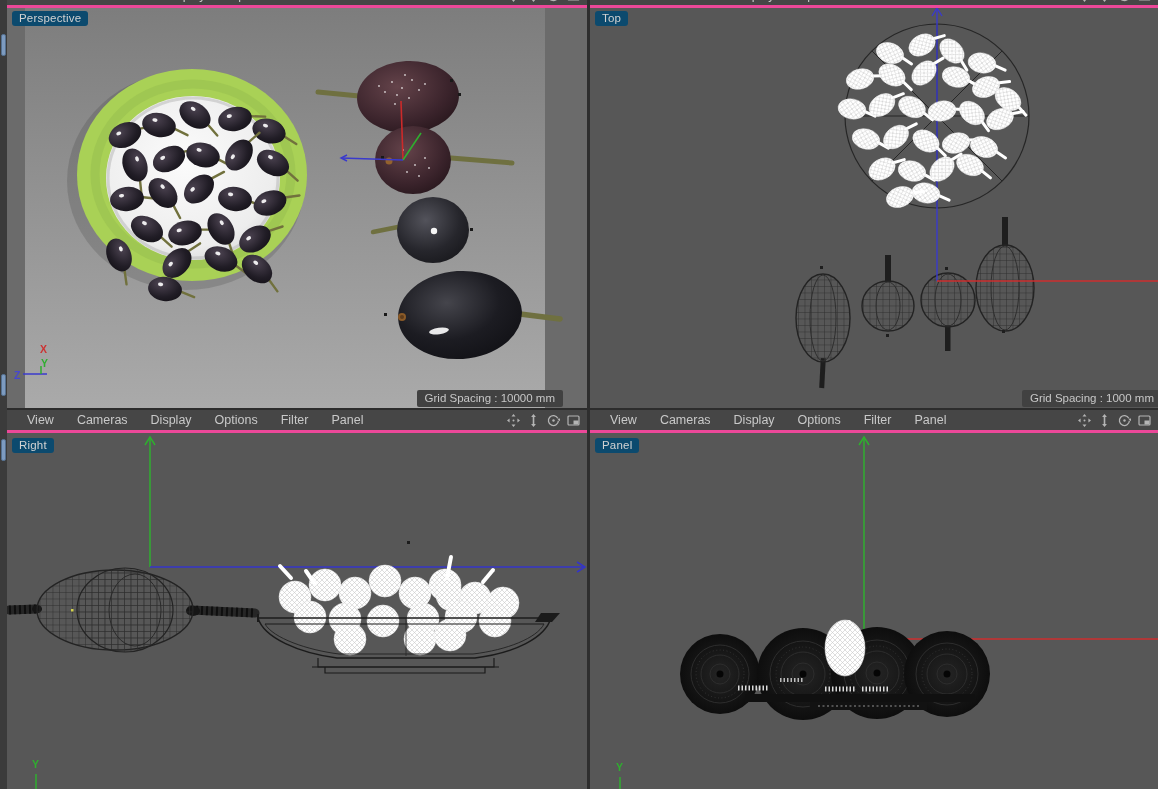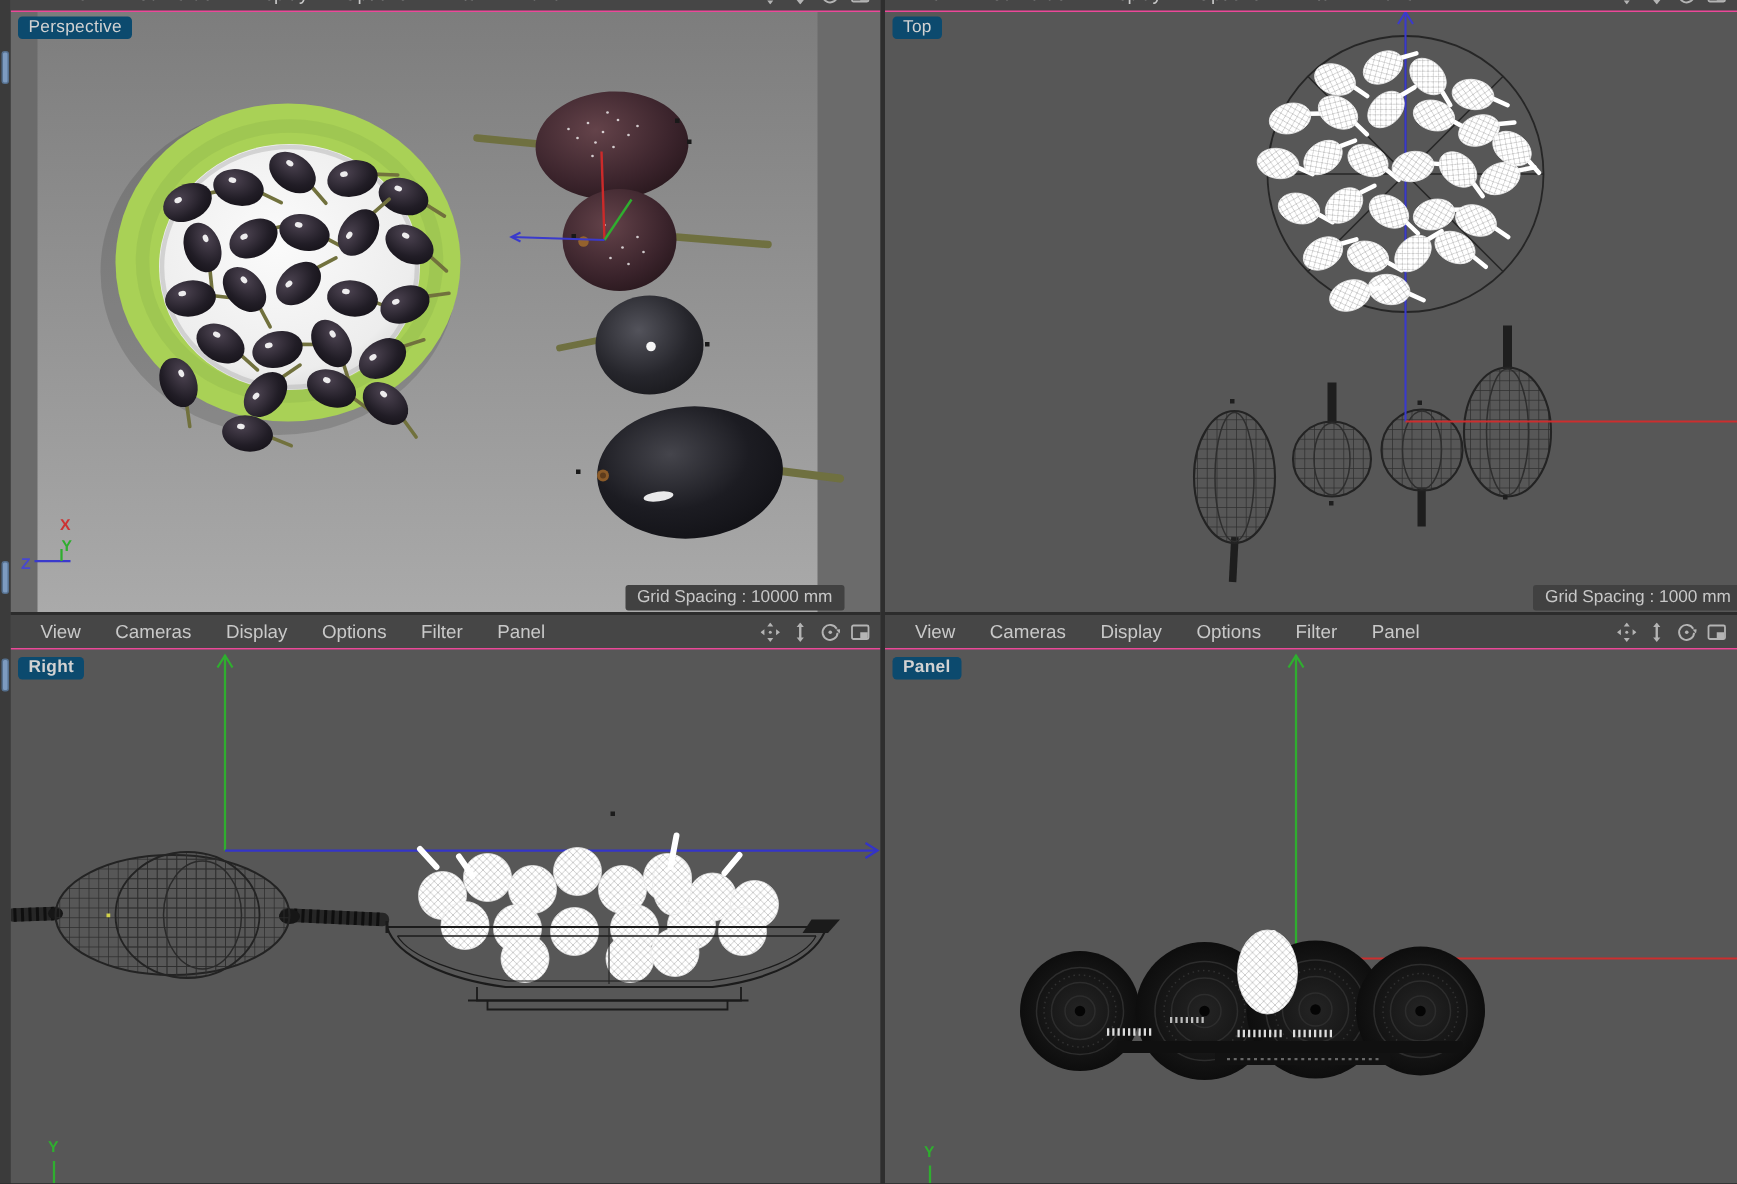--- a/index.html
+++ b/index.html
@@ -12,34 +12,34 @@
   
   .v-divider{position:absolute;left:587px;top:0;width:3px;height:789px;background:#2e2e2e;z-index:15;}
   
   .vp{position:absolute;overflow:hidden;}
   #vp-persp{left:7px;top:0;width:580px;height:408px;background:#6b6b6b;}
   #vp-top{left:590px;top:0;width:568px;height:408px;background:#575757;}
   #vp-right{left:7px;top:408px;width:580px;height:381px;background:#575757;border-top:2px solid #2c2c2c;box-sizing:border-box;}
   #vp-front{left:590px;top:408px;width:568px;height:381px;background:#575757;border-top:2px solid #2c2c2c;box-sizing:border-box;}
   .vp svg.scene{position:absolute;left:0;top:0;z-index:1;display:block;}
   
-  .menubar{display:flex;align-items:center;height:23px;background:#464646;border-bottom:1px solid #ec4899;padding:0 5px 0 10px;box-sizing:border-box;position:relative;z-index:5;}
+  .menubar{display:flex;align-items:center;height:23px;background:#464646;border-bottom:3px solid #ec4899;padding:0 5px 0 10px;box-sizing:border-box;position:relative;z-index:5;}
   .menu-items{display:flex;gap:23px;margin-left:10px;}
   .mi{font-size:12.5px;color:#c9c9c9;cursor:default;white-space:nowrap;}
   .menu-icons{margin-left:auto;display:flex;gap:6px;align-items:center;padding-right:2px;}
   .vicon{display:inline-flex;width:14px;height:14px;align-items:center;justify-content:center;}
   .grip{display:inline-flex;margin-right:2px;}
   .topbar-clip{position:absolute;left:0;top:0;right:0;height:8px;overflow:hidden;z-index:6;}
   .topbar-clip .menubar{margin-top:-15px;height:23px;}
   .bottombar{position:absolute;left:0;top:0;right:0;z-index:6;}
   
   .vp-label{position:absolute;left:5px;z-index:8;background:#0c4a6e;color:#d2d2d2;
             font-size:11.5px;padding:1px 7px 2px 7px;border-radius:3px;letter-spacing:.2px;}
   .top-row .vp-label{top:11px;}
-  .bottom-row .vp-label{top:28px;font-weight:bold;}
+  .bottom-row .vp-label{top:28px;}
   .grid-label{position:absolute;z-index:8;background:#414141;color:#c7c7c7;font-size:11.5px;
               padding:2px 8px 3px 8px;border-radius:2px;white-space:nowrap;}
   #grid-persp{right:24px;bottom:1px;margin-left:24px;}
   #grid-top{right:-4px;bottom:1px;}
 </style>
 </head>
 <body>
 
 <div id="app">
 

